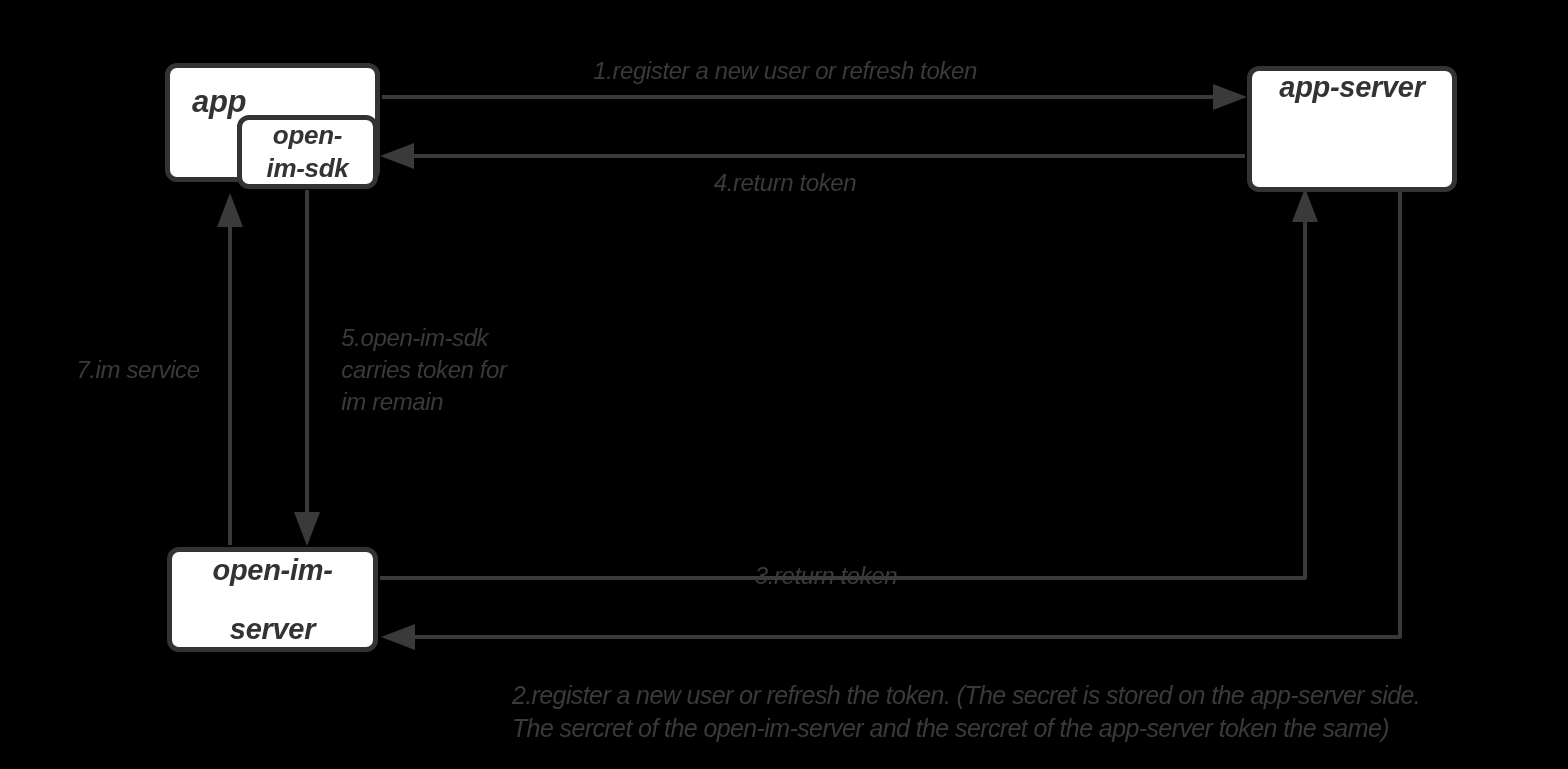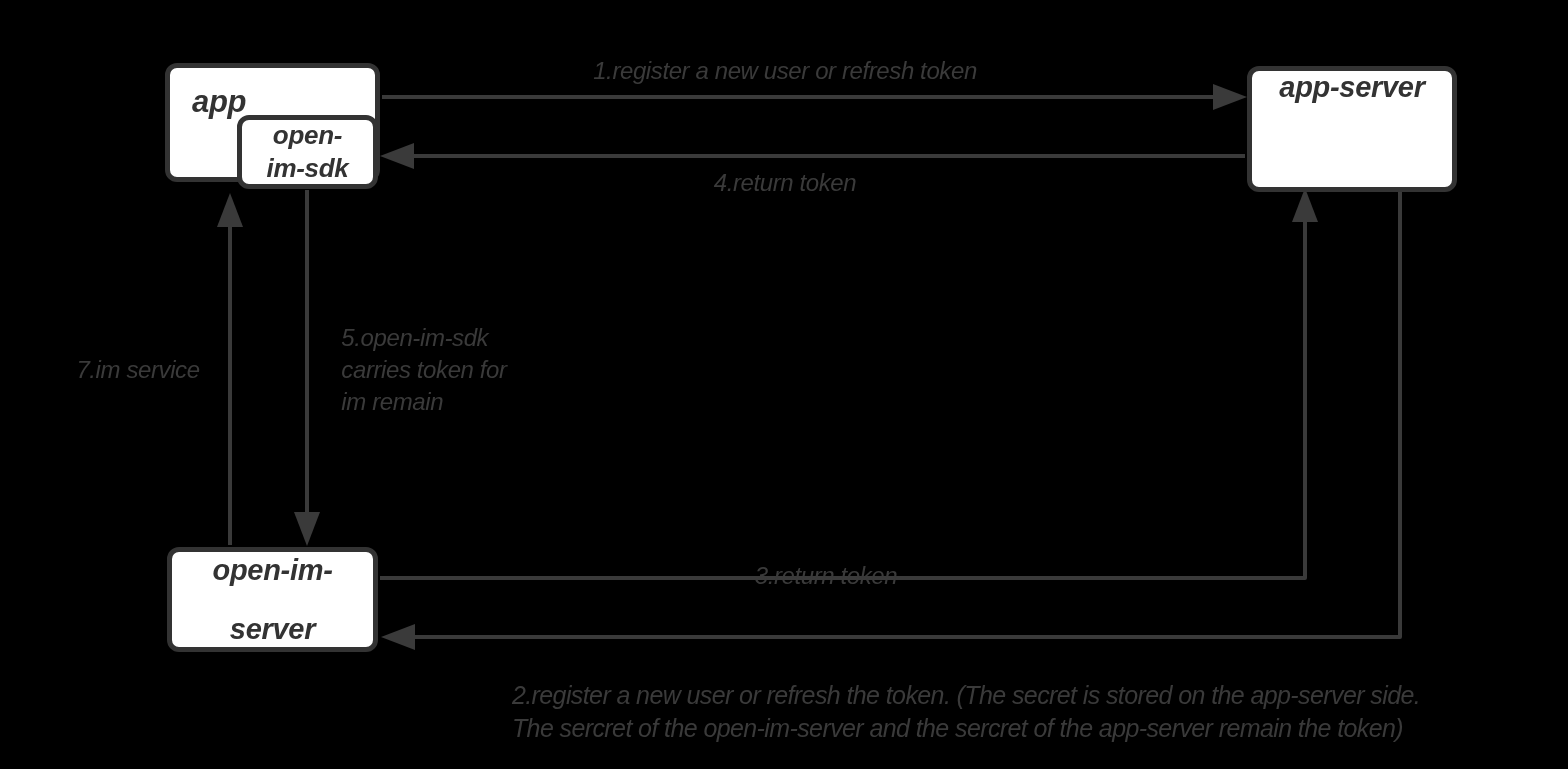--- a/index.html
+++ b/index.html
@@ -144,16 +144,16 @@
     <span>carries token for</span>
     <span>im remain</span>
   </div>
 
   <div class="edge-label" id="label-e6">7.im service</div>
 
   <div class="edge-label" id="label-e3">3.return token</div>
 
   <div class="edge-label" id="label-e2">
     <span>2.register a new user or refresh the token. (The secret is stored on the app-server side.</span>
-    <span>The sercret of the open-im-server and the sercret of the app-server remain the token)</span>
+    <span>The sercret of the open-im-server and the sercret of the app-server token the same)</span>
   </div>
 
 </div>
 
 </body></html>

